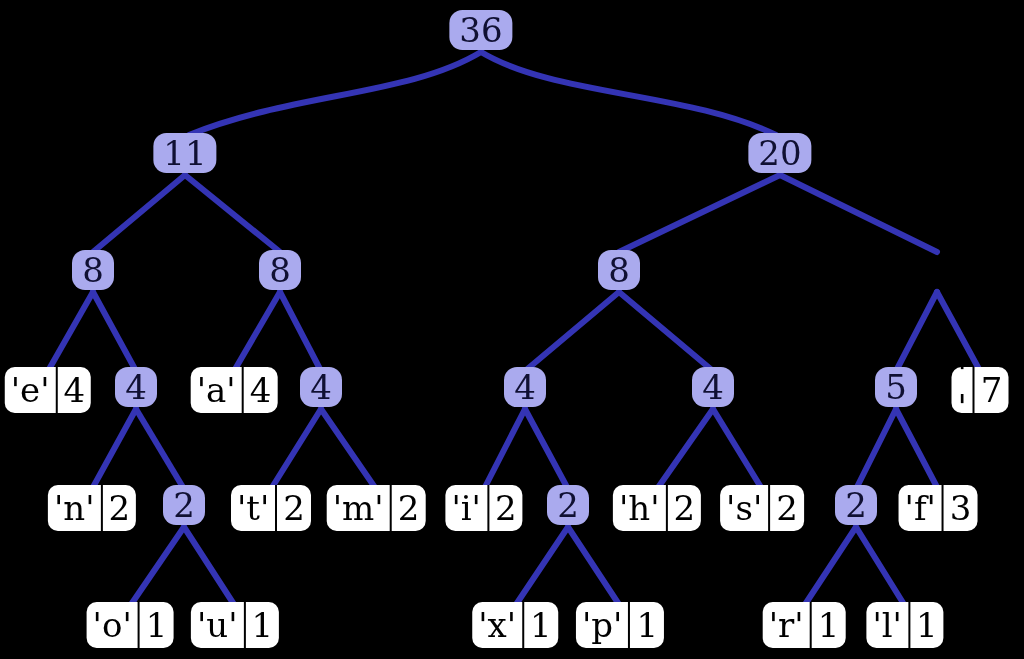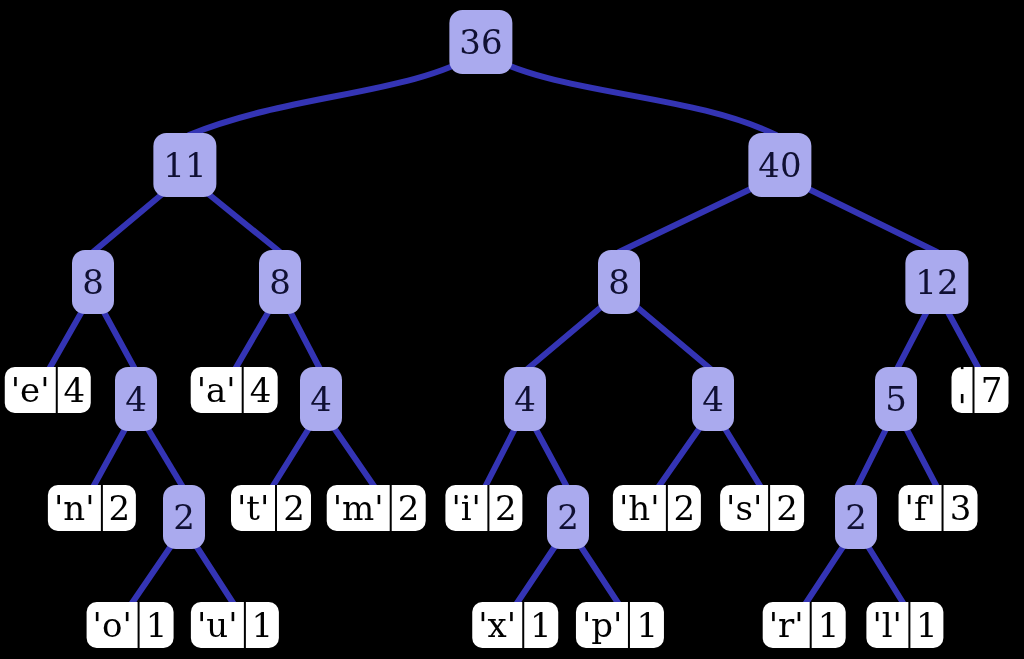--- a/index.html
+++ b/index.html
@@ -20,21 +20,21 @@
     stroke: #3434b4;
     stroke-width: 6;
     fill: none;
     stroke-linecap: round;
   }
   .inode {
     position: absolute;
     transform: translateX(-50%);
     height: 32px;
     min-width: 22px;
-    padding: 16px 10px;
+    padding: 4px 10px;
     box-sizing: content-box;
     background: #aaaaee;
     color: #101033;
     border-radius: 13px;
     font-size: 34px;
     display: flex;
     align-items: center;
     justify-content: center;
     line-height: 1;
   }
@@ -99,26 +99,25 @@
     <path d="M 184 527 L 235 606"></path>
     <path d="M 568 527 L 515 606"></path>
     <path d="M 568 527 L 620 606"></path>
     <path d="M 856 527 L 804 606"></path>
     <path d="M 856 527 L 905 606"></path>
   </svg>
 
   <div class="inode" style="left:481px; top:10px">36</div>
 
   <div class="inode" style="left:185px; top:133px">11</div>
-  <div class="inode" style="left:780px; top:133px">40</div>
+  <div class="inode" style="left:780px; top:133px">20</div>
 
   <div class="inode" style="left:93px;  top:250px">8</div>
   <div class="inode" style="left:280px; top:250px">8</div>
   <div class="inode" style="left:619px; top:250px">8</div>
-  <div class="inode" style="left:937px; top:250px">12</div>
 
   <div class="leaf" style="left:48px; top:367px">
     <span class="char">'e'</span>
     <span class="count">4</span>
   </div>
   <div class="inode" style="left:136px; top:367px">4</div>
   <div class="leaf" style="left:234px; top:367px">
     <span class="char">'a'</span>
     <span class="count">4</span>
   </div>

